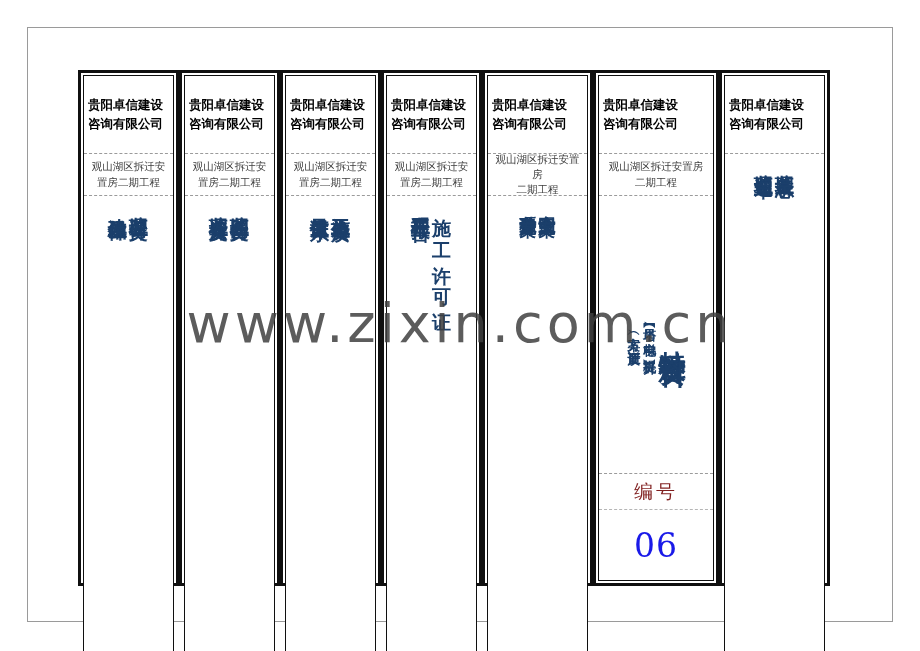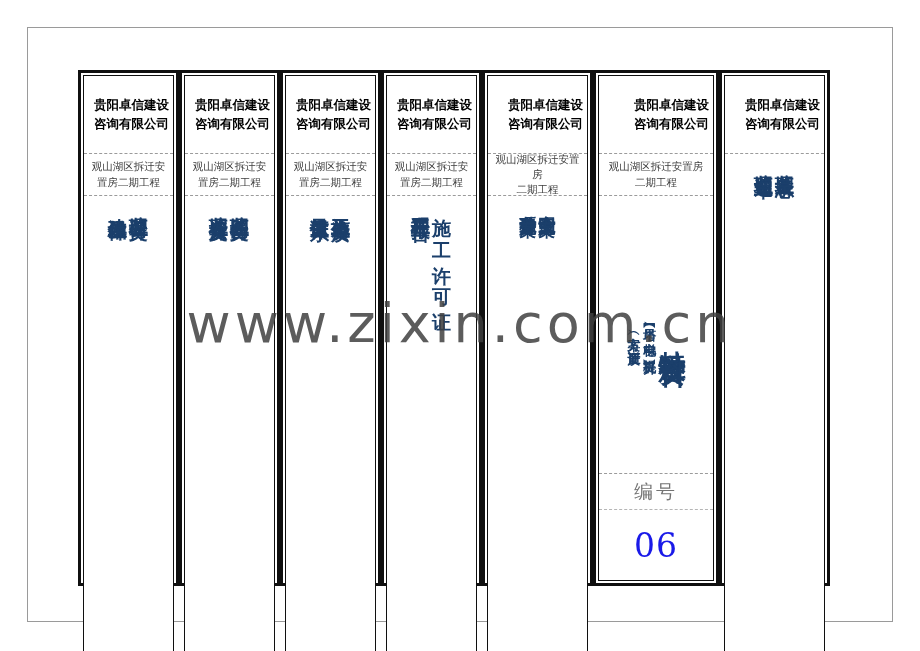--- a/index.html
+++ b/index.html
@@ -88,21 +88,21 @@
   .w6 { width: 126px; }
   .w7 { width: 111px; }
 
   
   .company {
     height: 78px;
     box-sizing: border-box;
     border-bottom: 1px dashed #9b9b9b;
     display: flex;
     align-items: center;
-    justify-content: flex-end;
+    justify-content: flex-start;
     padding: 0 4px;
   }
   .company span {
     font-family: "DejaVu Sans", sans-serif;
     font-size: 12.5px;
     font-weight: bold;
     color: #000000;
     line-height: 1.5;
     text-align: center;
     letter-spacing: 0px;
@@ -194,21 +194,21 @@
     height: 36px;
     box-sizing: border-box;
     border-bottom: 1px dashed #b5b5b5;
     display: flex;
     align-items: center;
     justify-content: center;
   }
   .serial-label span {
     font-family: "DejaVu Serif", serif;
     font-size: 19px;
-    color: #737373;
+    color: #7f1d1d;
     letter-spacing: 3px;
   }
 
   
   .serial-number {
     height: 70px;
     box-sizing: border-box;
     display: flex;
     align-items: center;
     justify-content: center;

